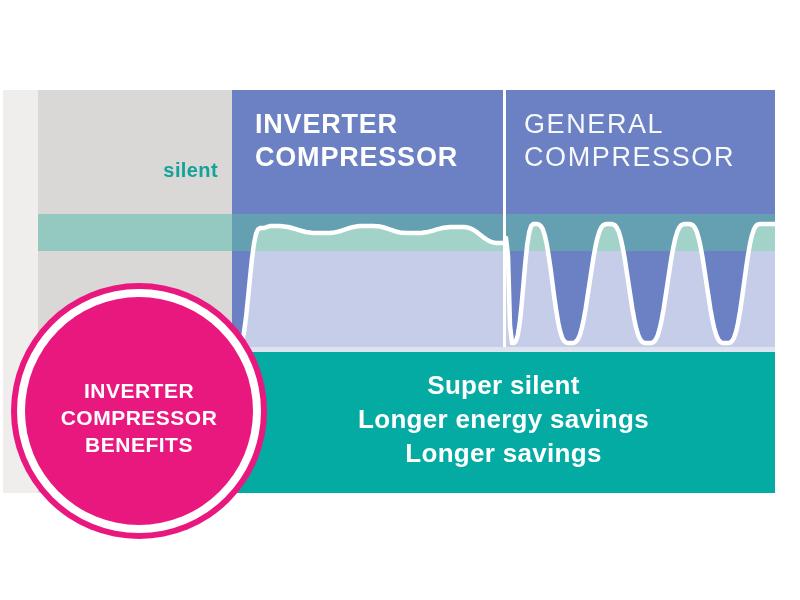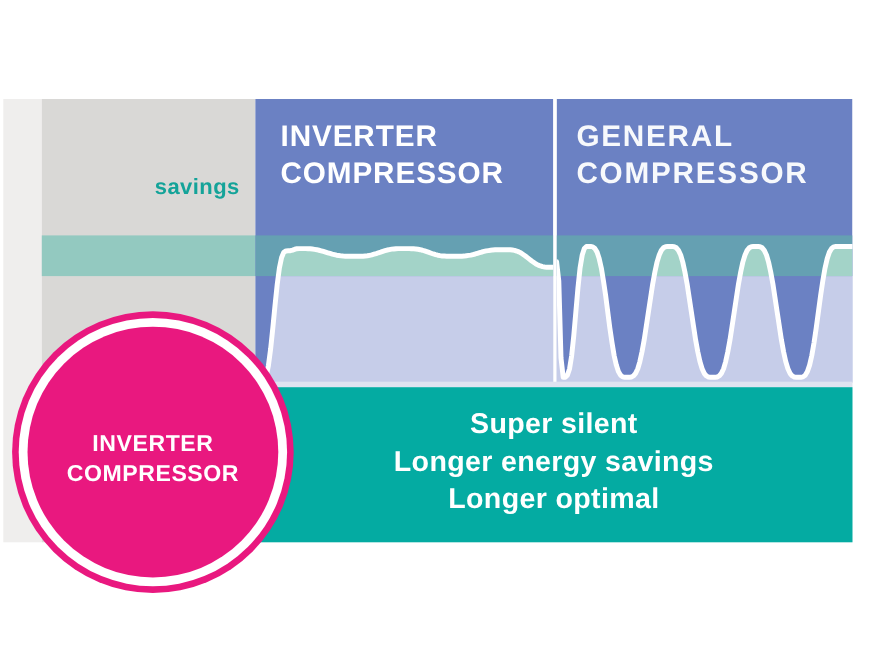--- a/index.html
+++ b/index.html
@@ -10,21 +10,21 @@
   #left-strip{left:3px;top:90px;width:35px;height:403px;background:var(--c-lstrip,#efeeed);}
   #gray-panel{left:38px;top:90px;width:194px;height:403px;background:var(--c-gray,#d9d8d6);}
   #optimal-band-gray{left:38px;top:214px;width:194px;height:37px;background:var(--c-bandgray,#93c9c0);}
   #optimal-label{left:38px;top:160px;width:180px;text-align:right;
       font-size:20px;font-weight:bold;line-height:21px;letter-spacing:.4px;
       color:var(--c-tealtext,#14a399);}
   
   svg.panel{position:absolute;display:block;}
   .hdr{color:var(--c-hdr,#fff);font-size:27px;line-height:33px;letter-spacing:.8px;}
   #hdr-inverter{left:255px;top:108px;font-weight:bold;}
-  #hdr-general{left:524px;top:108px;font-weight:700;letter-spacing:1.6px;color:rgba(255,255,255,.95);}
+  #hdr-general{left:524px;top:108px;font-weight:400;letter-spacing:1.6px;color:rgba(255,255,255,.95);}
   
   #pre-benefits-strip{left:232px;top:347px;width:543px;height:5px;background:var(--c-prestrip,#dfe3f0);}
   #benefits-band{left:232px;top:352px;width:543px;height:141px;background:var(--c-benefits,#04aba2);
       display:flex;flex-direction:column;align-items:center;padding-top:16px;box-sizing:border-box;}
   .benefit{color:var(--c-benefitstext,#fff);font-size:26px;font-weight:bold;line-height:34px;letter-spacing:.3px;}
   
   #badge{left:11px;top:283px;width:256px;height:256px;border-radius:50%;background:var(--c-pink,#e9187f);}
   #badge-white-ring{position:absolute;inset:6px;border-radius:50%;background:var(--c-ringwhite,#fff);}
   #badge-disc{position:absolute;inset:14px;border-radius:50%;background:var(--c-pink,#e9187f);
       display:flex;flex-direction:column;align-items:center;justify-content:center;padding-top:12px;box-sizing:border-box;}
@@ -33,21 +33,21 @@
 </head>
 <body>
 
 <div id="stage">
 
   <div id="left-strip" class="abs"></div>
 
   <div id="gray-panel" class="abs"></div>
   <div id="optimal-band-gray" class="abs"></div>
   <div id="optimal-label" class="abs">
-    <div>savings</div>
+    <div>silent</div>
   </div>
 
   <svg class="panel" width="271" height="258" viewBox="0 0 271 258" style="left: 232px; top: 90px;">
     <rect class="bg" width="271" height="258" fill="#6b81c3"></rect>
     <path class="fill-main" d="M4.0,258.0 L6.0,257.9 L8.0,256.6 L10.0,252.0 L12.0,242.4 L14.0,227.4 L16.0,208.3 L18.0,187.7 L20.0,168.6 L22.0,153.6 L24.0,144.0 L26.0,139.4 L28.0,138.1 L30.0,138.0 L32.0,137.9 L34.0,137.4 L36.0,136.6 L38.0,136.1 L40.0,136.0 L42.0,136.0 L44.0,136.0 L46.0,136.0 L48.0,136.1 L50.0,136.2 L52.0,136.4 L54.0,136.7 L56.0,137.0 L58.0,137.5 L60.0,138.0 L62.0,138.6 L64.0,139.2 L66.0,139.8 L68.0,140.4 L70.0,141.0 L72.0,141.5 L74.0,142.0 L76.0,142.3 L78.0,142.6 L80.0,142.8 L82.0,142.9 L84.0,143.0 L86.0,143.0 L88.0,143.0 L90.0,143.0 L92.0,143.0 L94.0,143.0 L96.0,143.0 L98.0,142.9 L100.0,142.7 L102.0,142.5 L104.0,142.1 L106.0,141.7 L108.0,141.1 L110.0,140.5 L112.0,139.8 L114.0,139.2 L116.0,138.5 L118.0,137.9 L120.0,137.3 L122.0,136.9 L124.0,136.5 L126.0,136.3 L128.0,136.1 L130.0,136.0 L132.0,136.0 L134.0,136.0 L136.0,136.0 L138.0,136.0 L140.0,136.0 L142.0,136.1 L144.0,136.2 L146.0,136.3 L148.0,136.6 L150.0,137.0 L152.0,137.5 L154.0,138.1 L156.0,138.8 L158.0,139.5 L160.0,140.2 L162.0,140.9 L164.0,141.5 L166.0,142.0 L168.0,142.4 L170.0,142.7 L172.0,142.8 L174.0,142.9 L176.0,143.0 L178.0,143.0 L180.0,143.0 L182.0,143.0 L184.0,143.0 L186.0,143.0 L188.0,142.9 L190.0,142.8 L192.0,142.5 L194.0,142.2 L196.0,141.9 L198.0,141.4 L200.0,140.9 L202.0,140.3 L204.0,139.7 L206.0,139.1 L208.0,138.6 L210.0,138.1 L212.0,137.8 L214.0,137.5 L216.0,137.2 L218.0,137.1 L220.0,137.0 L222.0,137.0 L224.0,137.0 L226.0,137.0 L228.0,137.0 L229.9,137.0 L231.9,137.1 L233.8,137.3 L235.8,137.6 L237.7,138.2 L239.7,139.0 L241.7,140.0 L243.6,141.3 L245.6,142.7 L247.5,144.2 L249.5,145.8 L251.4,147.3 L253.4,148.7 L255.3,150.0 L257.3,151.0 L259.3,151.8 L261.2,152.4 L263.2,152.7 L265.1,152.9 L267.1,153.0 L269.0,153.0 L271.0,153.0 L271,258 L4.0,258 Z" fill="#c6cde9"></path>
     <rect class="band" x="0" y="124" width="271" height="37" fill="#65a0b2"></rect>
     <clipPath id="bandclip0">
         <rect class="band-clip" x="0" y="124" width="271" height="37"></rect>
       </clipPath>
     <path class="fill-band" d="M4.0,258.0 L6.0,257.9 L8.0,256.6 L10.0,252.0 L12.0,242.4 L14.0,227.4 L16.0,208.3 L18.0,187.7 L20.0,168.6 L22.0,153.6 L24.0,144.0 L26.0,139.4 L28.0,138.1 L30.0,138.0 L32.0,137.9 L34.0,137.4 L36.0,136.6 L38.0,136.1 L40.0,136.0 L42.0,136.0 L44.0,136.0 L46.0,136.0 L48.0,136.1 L50.0,136.2 L52.0,136.4 L54.0,136.7 L56.0,137.0 L58.0,137.5 L60.0,138.0 L62.0,138.6 L64.0,139.2 L66.0,139.8 L68.0,140.4 L70.0,141.0 L72.0,141.5 L74.0,142.0 L76.0,142.3 L78.0,142.6 L80.0,142.8 L82.0,142.9 L84.0,143.0 L86.0,143.0 L88.0,143.0 L90.0,143.0 L92.0,143.0 L94.0,143.0 L96.0,143.0 L98.0,142.9 L100.0,142.7 L102.0,142.5 L104.0,142.1 L106.0,141.7 L108.0,141.1 L110.0,140.5 L112.0,139.8 L114.0,139.2 L116.0,138.5 L118.0,137.9 L120.0,137.3 L122.0,136.9 L124.0,136.5 L126.0,136.3 L128.0,136.1 L130.0,136.0 L132.0,136.0 L134.0,136.0 L136.0,136.0 L138.0,136.0 L140.0,136.0 L142.0,136.1 L144.0,136.2 L146.0,136.3 L148.0,136.6 L150.0,137.0 L152.0,137.5 L154.0,138.1 L156.0,138.8 L158.0,139.5 L160.0,140.2 L162.0,140.9 L164.0,141.5 L166.0,142.0 L168.0,142.4 L170.0,142.7 L172.0,142.8 L174.0,142.9 L176.0,143.0 L178.0,143.0 L180.0,143.0 L182.0,143.0 L184.0,143.0 L186.0,143.0 L188.0,142.9 L190.0,142.8 L192.0,142.5 L194.0,142.2 L196.0,141.9 L198.0,141.4 L200.0,140.9 L202.0,140.3 L204.0,139.7 L206.0,139.1 L208.0,138.6 L210.0,138.1 L212.0,137.8 L214.0,137.5 L216.0,137.2 L218.0,137.1 L220.0,137.0 L222.0,137.0 L224.0,137.0 L226.0,137.0 L228.0,137.0 L229.9,137.0 L231.9,137.1 L233.8,137.3 L235.8,137.6 L237.7,138.2 L239.7,139.0 L241.7,140.0 L243.6,141.3 L245.6,142.7 L247.5,144.2 L249.5,145.8 L251.4,147.3 L253.4,148.7 L255.3,150.0 L257.3,151.0 L259.3,151.8 L261.2,152.4 L263.2,152.7 L265.1,152.9 L267.1,153.0 L269.0,153.0 L271.0,153.0 L271,258 L4.0,258 Z" fill="#a3d3c8" clip-path="url(#bandclip0)"></path>
@@ -72,24 +72,25 @@
   <div id="hdr-general" class="abs hdr">
     <div>GENERAL</div>
     <div>COMPRESSOR</div>
   </div>
 
   <div id="pre-benefits-strip" class="abs"></div>
 
   <div id="benefits-band" class="abs">
     <div class="benefit">Super silent</div>
     <div class="benefit">Longer energy savings</div>
-    <div class="benefit">Longer optimal</div>
+    <div class="benefit">Longer savings</div>
   </div>
 
   <div id="badge" class="abs">
     <div id="badge-white-ring"></div>
     <div id="badge-disc">
       <div class="badge-line">INVERTER</div>
       <div class="badge-line">COMPRESSOR</div>
+      <div class="badge-line">BENEFITS</div>
     </div>
   </div>
 
 </div>
 
 </body></html>

